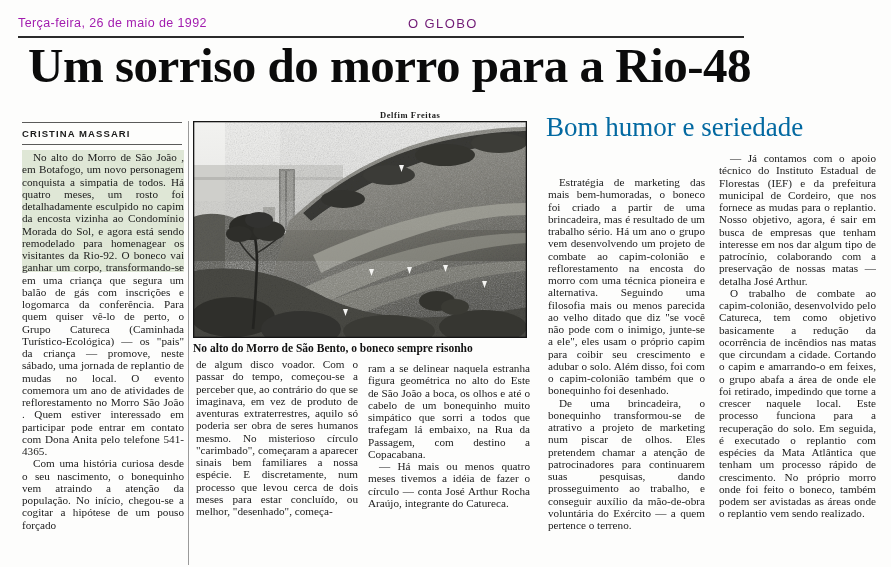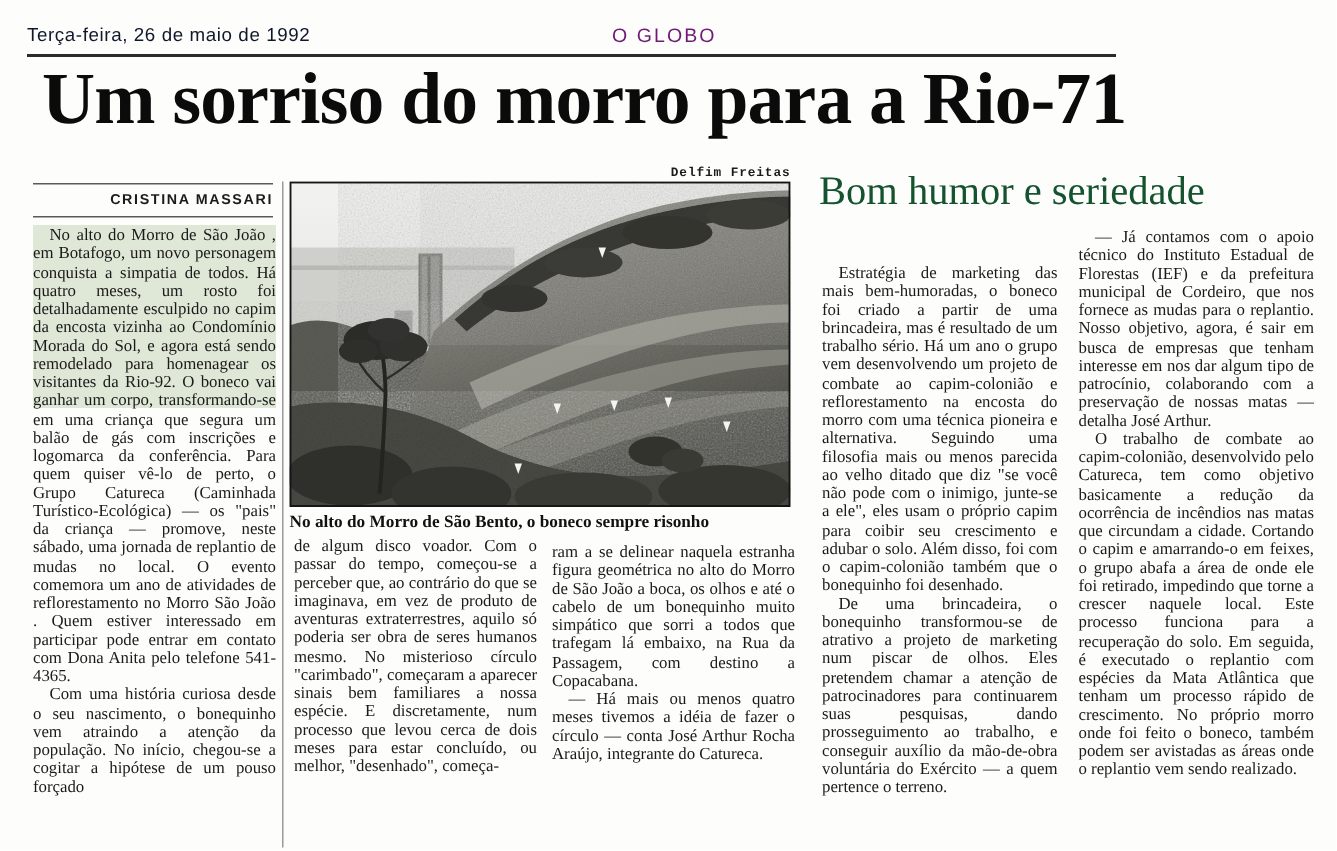--- a/index.html
+++ b/index.html
@@ -29,21 +29,21 @@
     width: 855px;
     height: 26px;
   }
   .masthead-date {
     position: absolute;
     left: 0;
     top: 2px;
     font-family: "Liberation Sans", sans-serif;
     font-size: 12.5px;
     letter-spacing: 0.4px;
-    color: #0f172a;
+    color: #a21caf;
     white-space: nowrap;
   }
   .masthead-name {
     position: absolute;
     left: 390px;
     top: 2px;
     font-family: "Liberation Sans", sans-serif;
     font-size: 13px;
     letter-spacing: 1.4px;
     color: #701a75;
@@ -89,21 +89,21 @@
     -webkit-hyphens: auto;
   }
   .col p.noindent { text-indent: 0; }
 
   
   .byline {
     position: absolute;
     left: 22px;
     top: 128px;
     width: 160px;
-    text-align: right;
+    text-align: left;
     font-family: "Liberation Sans", sans-serif;
     font-size: 9.5px;
     font-weight: bold;
     letter-spacing: 1.1px;
     color: #1b1b1b;
   }
   .byline-rule-top,
   .byline-rule-bot {
     position: absolute;
     left: 22px;
@@ -129,22 +129,21 @@
     width: 162px;
     height: 414px;
   }
 
   
   .photo-credit {
     position: absolute;
     left: 380px;
     top: 110px;
     width: 147px;
-    text-align: right;
-    font-family: Liberation Mono, monospace;
+    font-family: Liberation Serif, serif;
     font-size: 8.5px;
     font-weight: bold;
     letter-spacing: 0.6px;
     color: #1b1b1b;
   }
   .photo-frame {
     position: absolute;
     left: 193px;
     top: 121px;
     width: 334px;
@@ -189,21 +188,21 @@
 
   
   .subhead {
     position: absolute;
     left: 546px;
     top: 112px;
     width: 330px;
     font-family: "Liberation Serif", serif;
     font-size: 27px;
     line-height: 30px;
-    color: #14532d;
+    color: #0369a1;
     white-space: nowrap;
   }
 
   #col4 {
     left: 548px;
     top: 152px;
     width: 157px;
     height: 413px;
     margin-top: 24px;
   }
@@ -221,21 +220,21 @@
 <body>
 
 <div class="page">
 
   <div class="masthead">
     <div class="masthead-date">Terça-feira, 26 de maio de 1992</div>
     <div class="masthead-name">O GLOBO</div>
     <div class="masthead-rule"></div>
   </div>
 
-  <div class="headline">Um sorriso do morro  para a  Rio-71</div>
+  <div class="headline">Um sorriso do morro  para a  Rio-48</div>
 
   <div class="byline-rule-top"></div>
   <div class="byline">CRISTINA MASSARI</div>
   <div class="byline-rule-bot"></div>
 
   <div class="lead-highlight"></div>
 
   <div class="vrule-1"></div>
 
   <div class="col" id="col1">
@@ -342,21 +341,21 @@
       <rect x="0.5" y="0.5" width="333" height="216" fill="none" stroke="#151515" stroke-width="1.6"></rect>
     </svg>
   </div>
   <div class="photo-caption">No alto do Morro de São Bento, o boneco sempre risonho</div>
 
   <div class="col" id="col2">
     <p class="noindent">de algum disco voador. Com o passar do tempo, começou-se a perceber que, ao contrário do que se imaginava, em vez de produto de aventuras extraterrestres, aquilo só poderia ser obra de seres humanos mesmo. No misterioso círculo "carimbado", começaram a aparecer sinais bem familiares a nossa espécie. E discretamente, num processo que levou cerca de dois meses para estar concluído, ou melhor, "desenhado", começa-</p>
   </div>
 
   <div class="col" id="col3">
-    <p class="noindent">ram a se delinear naquela estranha figura geométrica no alto do Morro de São  João a boca, os olhos e até o cabelo de um bonequinho muito simpático que sorri a todos que trafegam lá embaixo, na Rua da Passagem, com destino a Copacabana.</p>
+    <p class="noindent">ram a se delinear naquela estranha figura geométrica no alto do Este de São  João a boca, os olhos e até o cabelo de um bonequinho muito simpático que sorri a todos que trafegam lá embaixo, na Rua da Passagem, com destino a Copacabana.</p>
     <p>— Há mais ou menos quatro meses tivemos a idéia de fazer o círculo — conta José Arthur Rocha Araújo, integrante do Catureca.</p>
   </div>
 
   <div class="subhead">Bom humor e seriedade</div>
 
   <div class="col" id="col4">
     <p>Estratégia de marketing das mais bem-humoradas, o boneco foi criado a partir de uma brincadeira, mas é resultado de um trabalho sério. Há um ano o grupo vem desenvolvendo um projeto de combate ao capim-colonião e reflorestamento na encosta do morro com uma técnica pioneira e alternativa. Seguindo uma filosofia mais ou menos parecida ao velho ditado que diz "se você não pode com o inimigo, junte-se a ele", eles usam o próprio capim para coibir seu crescimento e adubar o solo. Além disso, foi com o capim-colonião também que o bonequinho foi desenhado.</p>
     <p>De uma brincadeira, o bonequinho transformou-se de atrativo a projeto de marketing num piscar de olhos. Eles pretendem chamar a atenção de patrocinadores para continuarem suas pesquisas, dando prosseguimento ao trabalho, e conseguir auxílio da mão-de-obra voluntária do Exército — a quem pertence o terreno.</p>
   </div>
 

